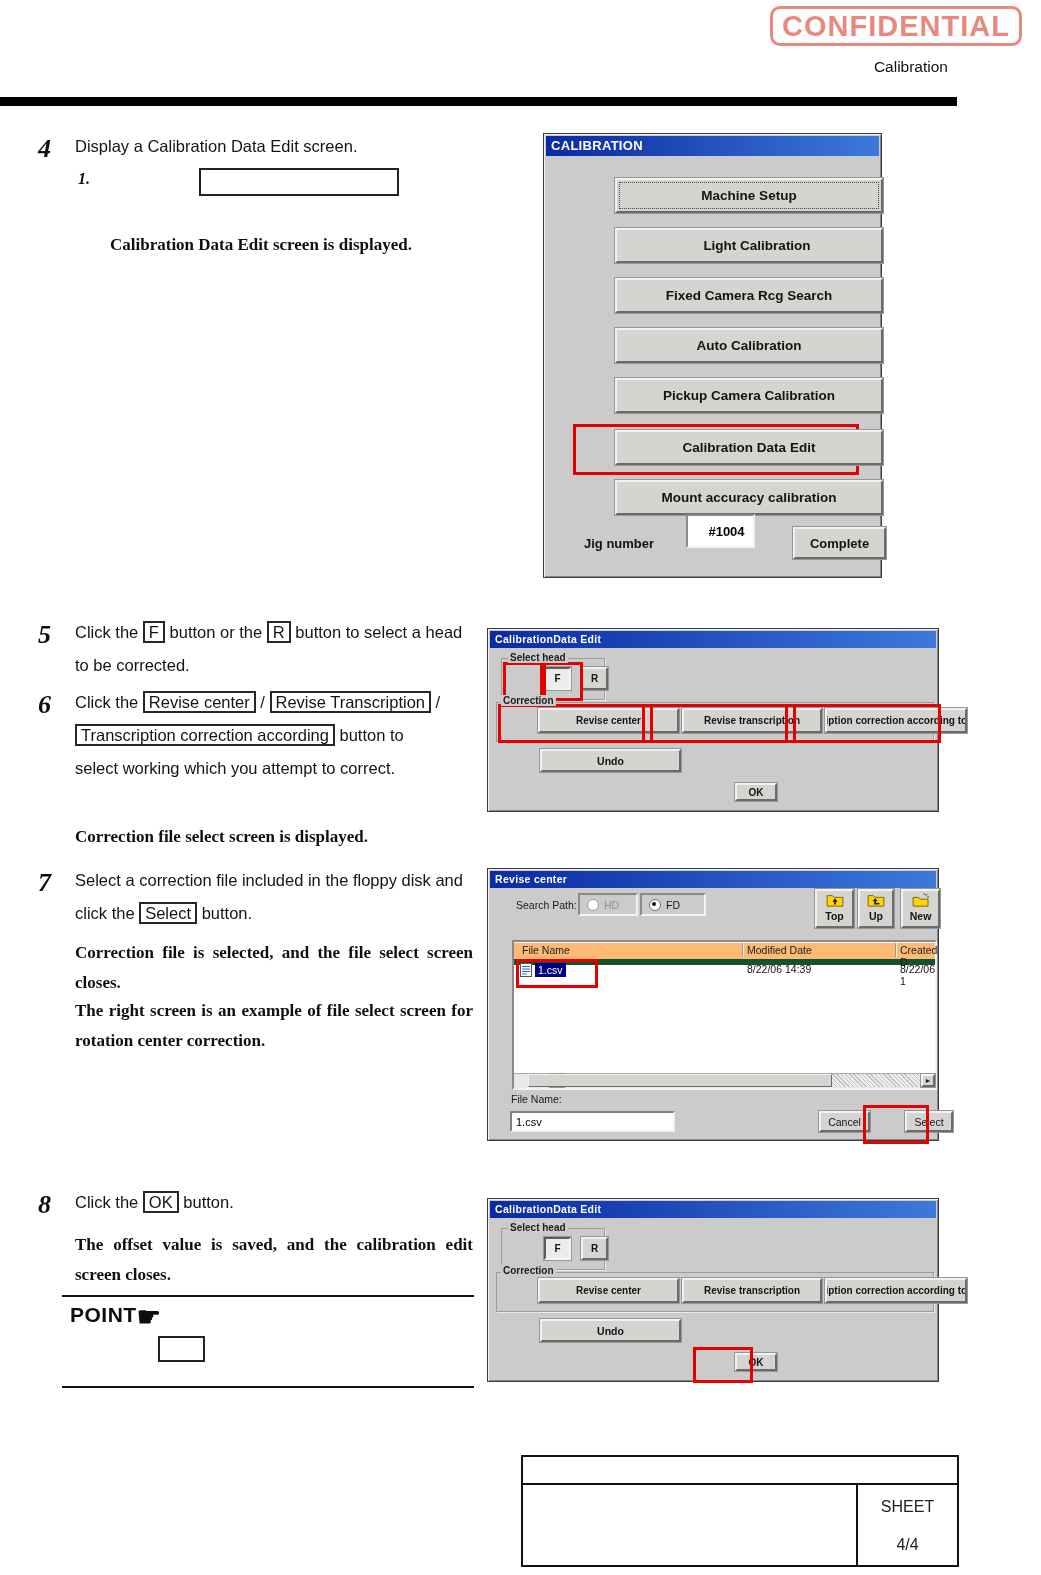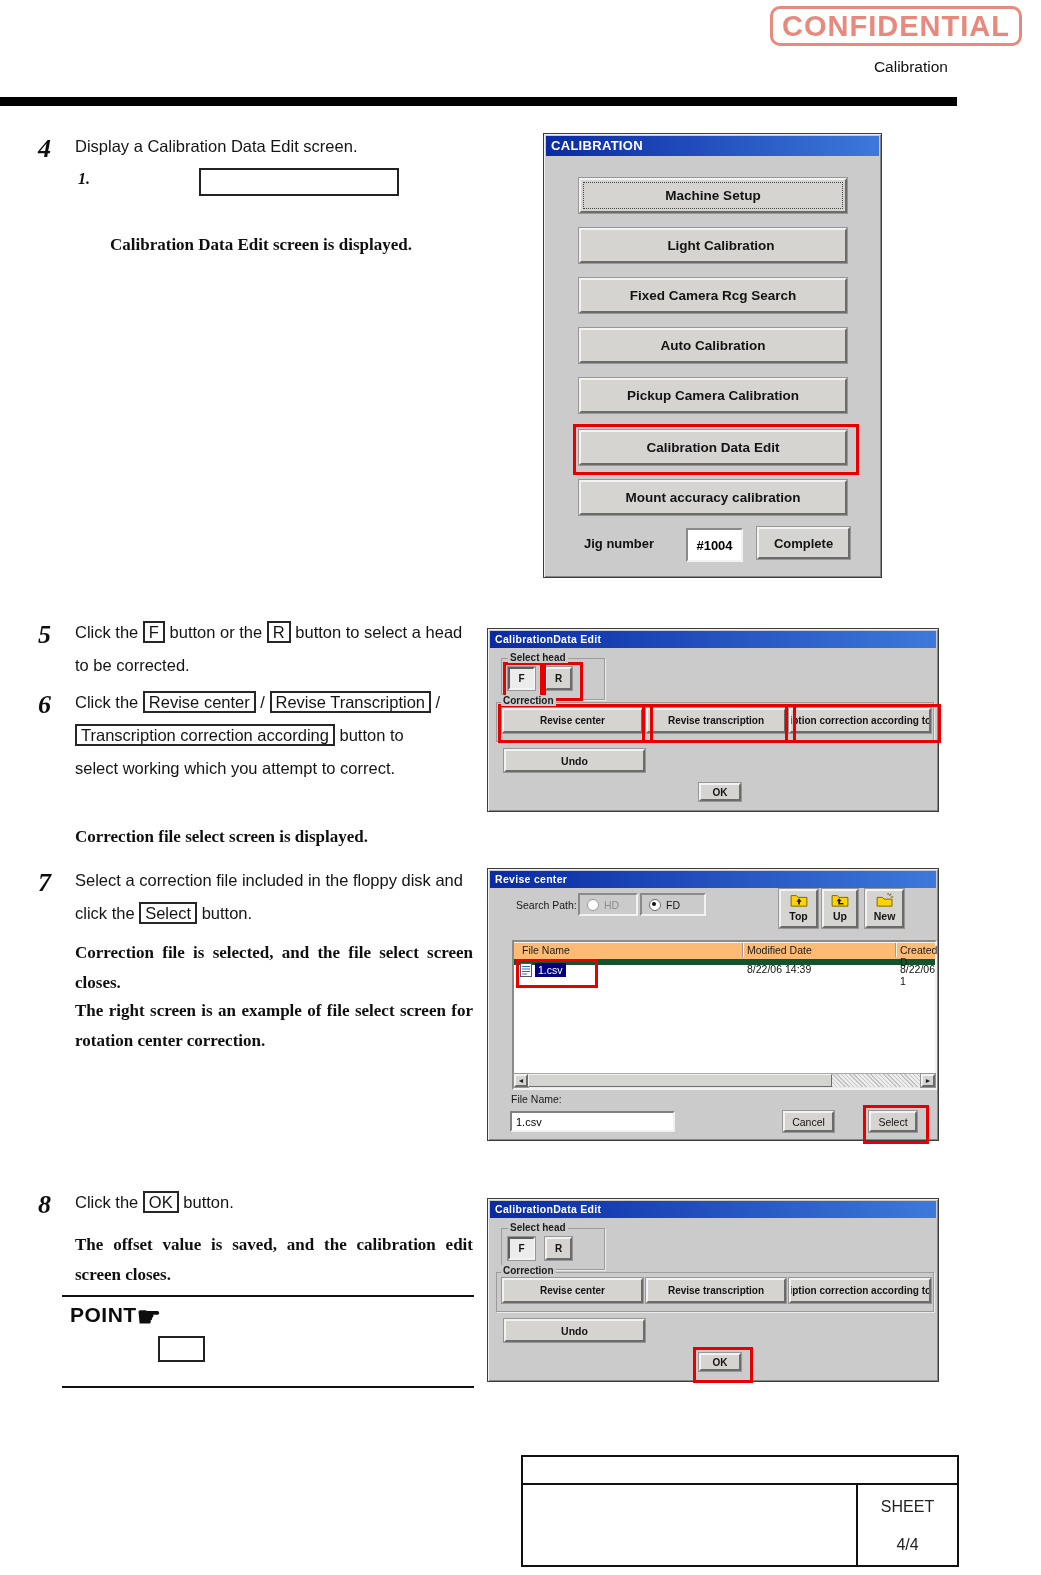--- a/index.html
+++ b/index.html
@@ -28,21 +28,21 @@
   
   .win{background:#cbcbcb;border:1px solid #3c3c3c;
        box-shadow:inset 1px 1px 0 #f0f0f0, inset -1px -1px 0 #868686;}
   .titlebar{position:absolute;left:2px;right:2px;top:2px;height:17px;
             background:linear-gradient(90deg,#0a2aa3,#3d79da);
             color:#fff;font:bold 10.5px "Liberation Sans",sans-serif;line-height:17px;
             padding-left:5px;letter-spacing:.3px;}
   .titlebar.big{height:20px;font-size:13px;line-height:20px;}
   .b3{background:#d6d4d0;border:2px solid;border-color:#f2f2f2 #6b6b6b #6b6b6b #f2f2f2;
       box-shadow:0 0 0 1px #979797;display:flex;align-items:center;justify-content:center;
-      font-family:"Liberation Sans",sans-serif;color:#131313;box-sizing:border-box;}
+      font-family:"Liberation Sans",sans-serif;color:#131313;box-sizing:border-box;margin-left:36px;}
   .b3.pressed{background:#ececec;border-color:#5d5d5d #f4f4f4 #f4f4f4 #5d5d5d;}
   .redbox{border:3px solid #e60000;}
   .grpbox{border:1px solid #9c9c9c;box-shadow:1px 1px 0 #ebebeb;}
   .grplabel{font:bold 10px "Liberation Sans",sans-serif;color:#1c1c1c;background:#cbcbcb;padding:0 2px;}
 
   
   #cal-win{left:543px;top:133px;width:337px;height:443px;}
   .cal-btn{left:35px;width:268px;height:35px;font-weight:bold;font-size:13.5px;}
   .cal-btn.focus{outline:1px dotted #444;outline-offset:-5px;}
   .jig-label{font:bold 13px "Liberation Sans",sans-serif;color:#111;}
@@ -104,21 +104,21 @@
   <div class="titlebar big">CALIBRATION</div>
   <div class="abs b3 cal-btn focus" style="top:44px;">Machine Setup</div>
   <div class="abs b3 cal-btn" style="top:94px;padding-left:16px;">Light Calibration</div>
   <div class="abs b3 cal-btn" style="top:144px;">Fixed Camera Rcg Search</div>
   <div class="abs b3 cal-btn" style="top:194px;">Auto Calibration</div>
   <div class="abs b3 cal-btn" style="top:244px;">Pickup Camera Calibration</div>
   <div class="abs redbox" style="left:29px;top:290px;width:280px;height:45px;"></div>
   <div class="abs b3 cal-btn" style="top:296px;">Calibration Data Edit</div>
   <div class="abs b3 cal-btn" style="top:346px;">Mount accuracy calibration</div>
   <div class="abs jig-label" style="left:40px;top:402px;">Jig number</div>
-  <div class="abs jig-field" style="left:142px;top:394px;width:53px;height:30px;">#1004</div>
+  <div class="abs jig-field" style="left:142px;top:380px;width:53px;height:30px;padding-left:12px;">#1004</div>
   <div class="abs b3" style="left:213px;top:393px;width:93px;height:32px;font-weight:bold;font-size:13px;">Complete</div>
 </div>
 
 <div class="abs stepnum" style="left:38px;top:620px;">5</div>
 <p class="abs steptext" style="left:75px;top:616px;width:400px;"><span>Click the </span><span class="kbox">F</span><span> button or the </span><span class="kbox">R</span><span> button to select a head to be corrected.</span></p>
 
 <div class="abs stepnum" style="left:38px;top:690px;">6</div>
 <p class="abs steptext" style="left:75px;top:686px;width:372px;"><span>Click the </span><span class="kbox">Revise center</span><span> / </span><span class="kbox">Revise Transcription</span><span> / </span><span class="kbox">Transcription correction according</span><span> button to select working which you attempt to correct.</span></p>
 <p class="abs note" style="left:75px;top:822px;width:380px;">Correction file select screen is displayed.</p>
 

